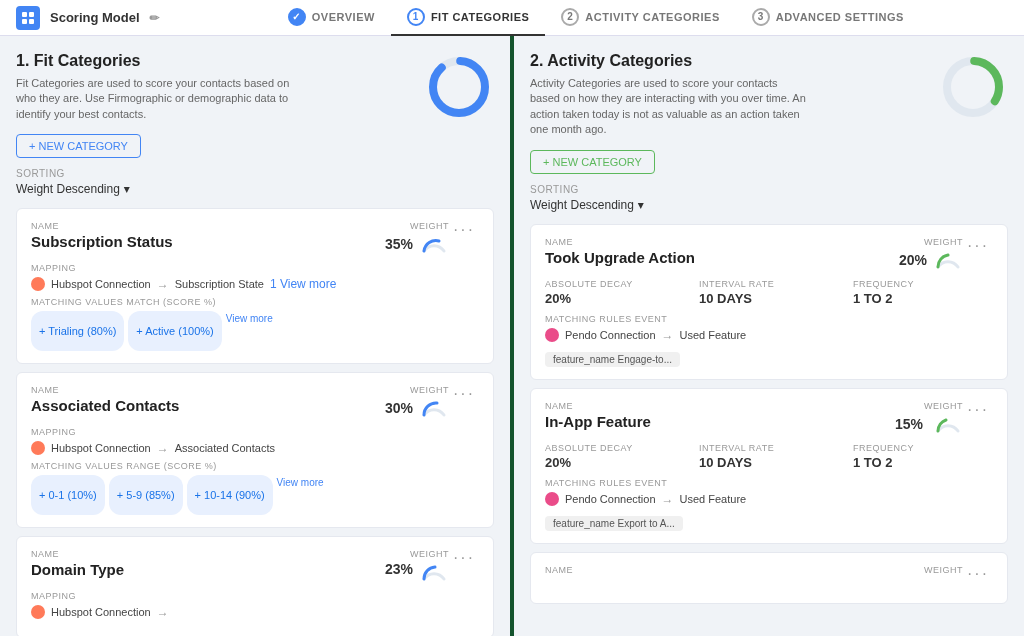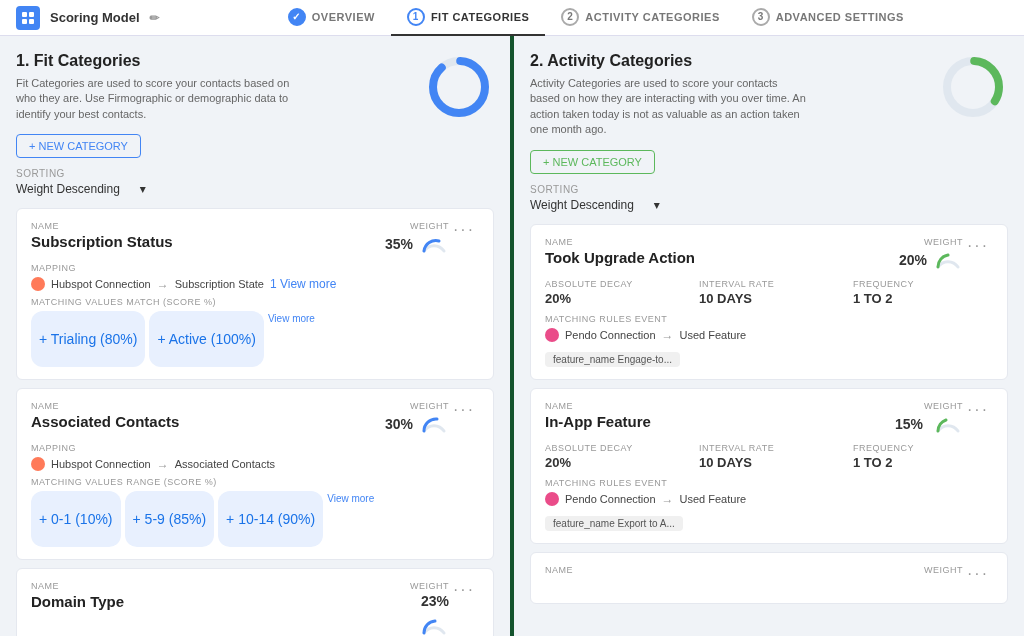--- a/index.html
+++ b/index.html
@@ -142,21 +142,21 @@
       text-transform: uppercase;
       color: #999;
       letter-spacing: 0.5px;
       margin-bottom: 3px;
     }
     .sorting-value {
       font-size: 12px;
       color: #333;
       display: flex;
       align-items: center;
-      gap: 20px;
+      gap: 4px;
       cursor: pointer;
       margin-bottom: 12px;
     }
 
     
     .card {
       background: #fff;
       border-radius: 6px;
       padding: 12px 14px;
       margin-bottom: 8px;
@@ -223,22 +223,22 @@
     .matching-values {
       display: flex;
       flex-wrap: wrap;
       gap: 4px;
       margin-top: 4px;
     }
     .tag {
       background: #e8f0fe;
       color: #1a73e8;
       border-radius: 12px;
-      padding: 20px 8px;
-      font-size: 14px;
+      padding: 14px 8px;
+      font-size: 11px;
       display: flex; align-items: center; gap: 3px;
     }
     .view-more { color: #4285f4; font-size: 10px; cursor: pointer; margin-top: 2px; }
 
     
     .decay-row {
       display: grid;
       grid-template-columns: repeat(3, 1fr);
       gap: 14px;
       margin-bottom: 8px;
@@ -425,21 +425,21 @@
 
     
     <div class="card">
       <div class="card-header">
         <div class="card-header-left">
           <div class="card-name-label">NAME</div>
           <div class="card-title">Domain Type</div>
         </div>
         <div class="card-weight-area">
           <div class="weight-label">WEIGHT</div>
-          <div style="display:flex;align-items:flex-end;gap:6px;flex-direction:column;">
+          <div style="display:flex;align-items:flex-start;gap:6px;">
             <div class="weight-value">23%</div>
             <svg width="30" height="22" viewBox="0 0 30 22">
               <path d="M5,18 A12,12 0 0,1 25,18" fill="none" stroke="#e0e7ef" stroke-width="3" stroke-linecap="round"></path>
               <path d="M5,18 A12,12 0 0,1 16,6" fill="none" stroke="#4285f4" stroke-width="3" stroke-linecap="round"></path>
             </svg>
           </div>
         </div>
         <button class="more-btn">···</button>
       </div>
       <div class="card-section-label">MAPPING</div>

